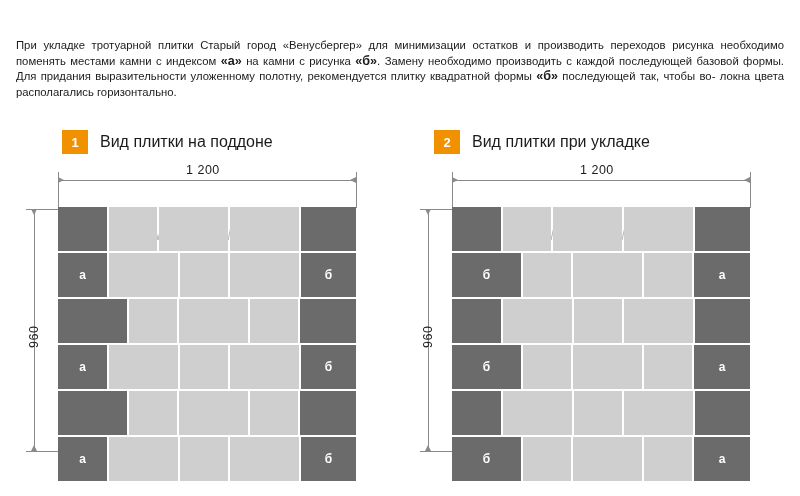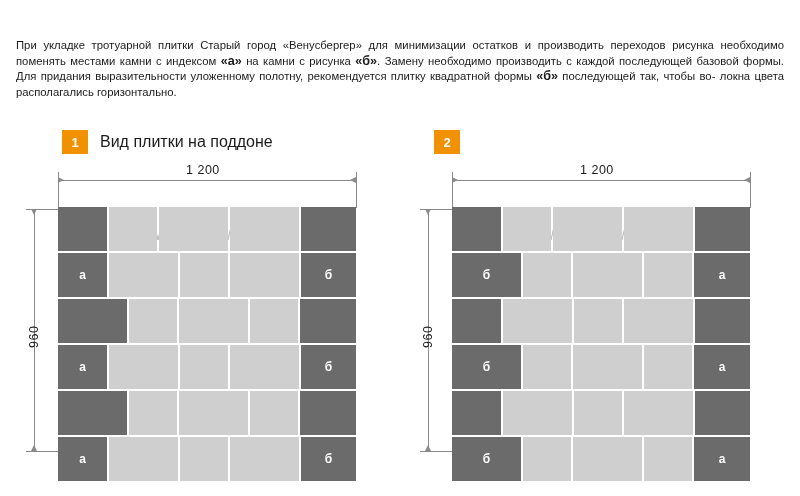--- a/index.html
+++ b/index.html
@@ -71,20 +71,21 @@
   <span>локна цвета располагались горизонтально.</span>
 </div>
 
 <div class="panel-head" style="left:62px;top:130px;">
   <div class="num-box">1</div>
   <div class="panel-title">Вид плитки на поддоне</div>
 </div>
 
 <div class="panel-head" style="left:434px;top:130px;">
   <div class="num-box">2</div>
+  <div class="panel-title">Вид плитки при укладке</div>
 </div>
 
 <div class="diagram" id="diagram1" style="left:0;top:0;">
 
   <div class="dimline v-line" style="left:58px;top:172px;height:36px;"></div>
   <div class="dimline v-line" style="left:356px;top:172px;height:36px;"></div>
   <div class="dimline h-line" style="left:58px;top:180px;width:298px;"></div>
   <div class="arrow right" style="left:58px;top:177px;"></div>
   <div class="arrow left" style="left:350px;top:177px;"></div>
   <div class="dim-text" style="left:186px;top:163px;">1 200</div>

